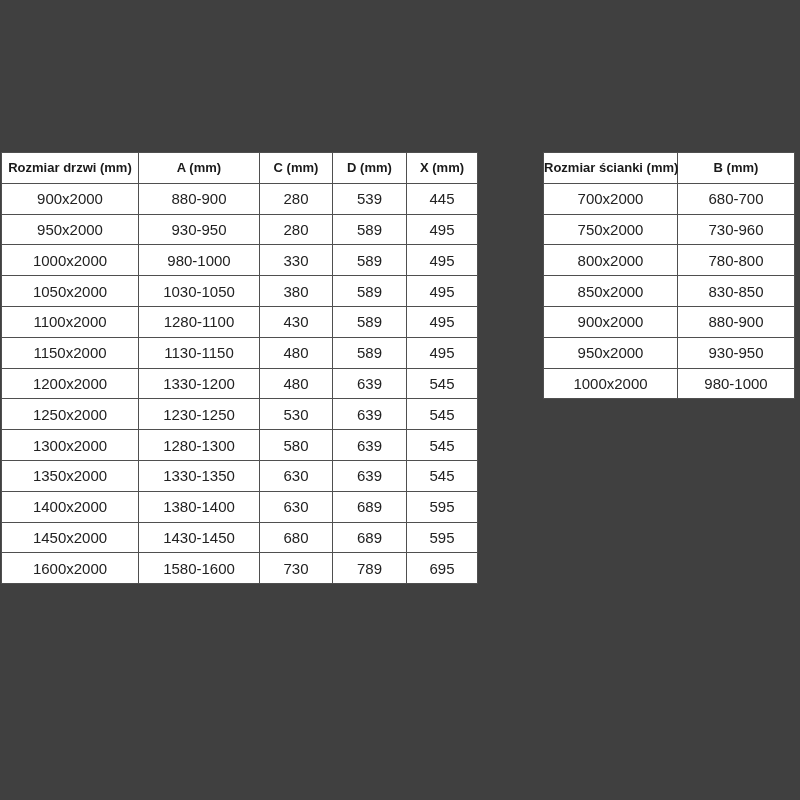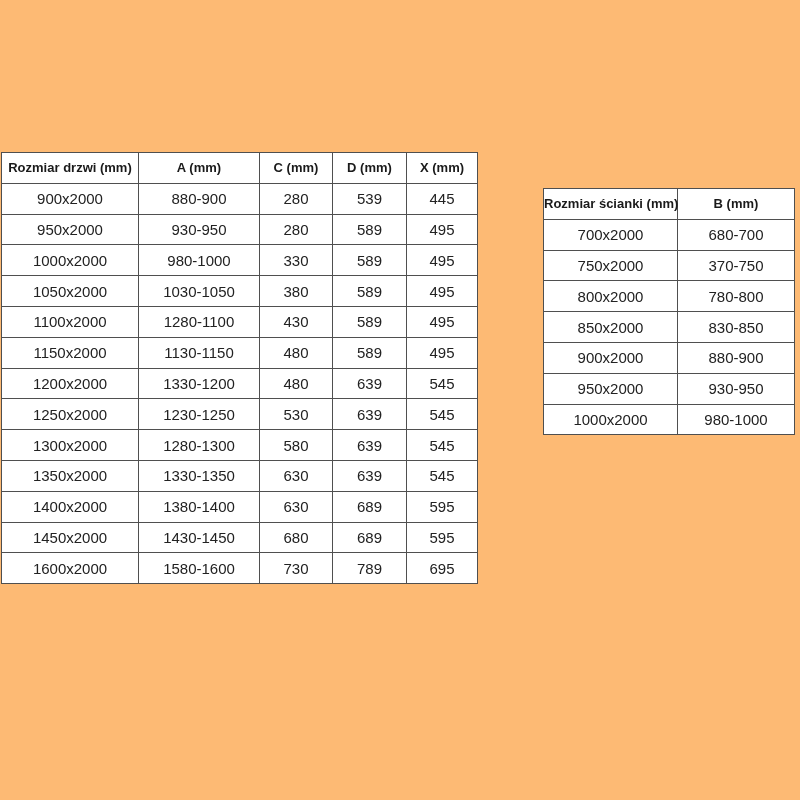--- a/index.html
+++ b/index.html
@@ -4,21 +4,21 @@
 <style>
   html, body {
     margin: 0;
     padding: 0;
     background: #ffffff;
   }
   .canvas {
     position: relative;
     width: 800px;
     height: 800px;
-    background: #fdba74;
+    background: #404040;
     overflow: hidden;
   }
   table.spec {
     position: absolute;
     border-collapse: collapse;
     table-layout: fixed;
     background: #ffffff;
   }
   table.spec th,
   table.spec td {
@@ -44,21 +44,20 @@
   }
   #doors-table {
     left: 1px;
     top: 152px;
     width: 476px;
   }
   #walls-table {
     left: 543px;
     top: 152px;
     width: 251px;
-    margin-top: 36px;
   }
 </style>
 </head>
 <body>
 
 <div class="canvas">
 
   <table class="spec" id="doors-table">
     <colgroup>
       <col style="width:137px">
@@ -182,21 +181,21 @@
         <th>B (mm)</th>
       </tr>
     </thead>
     <tbody>
         <tr>
           <td>700x2000</td>
           <td>680-700</td>
         </tr>
         <tr>
           <td>750x2000</td>
-          <td>370-750</td>
+          <td>730-960</td>
         </tr>
         <tr>
           <td>800x2000</td>
           <td>780-800</td>
         </tr>
         <tr>
           <td>850x2000</td>
           <td>830-850</td>
         </tr>
         <tr>

